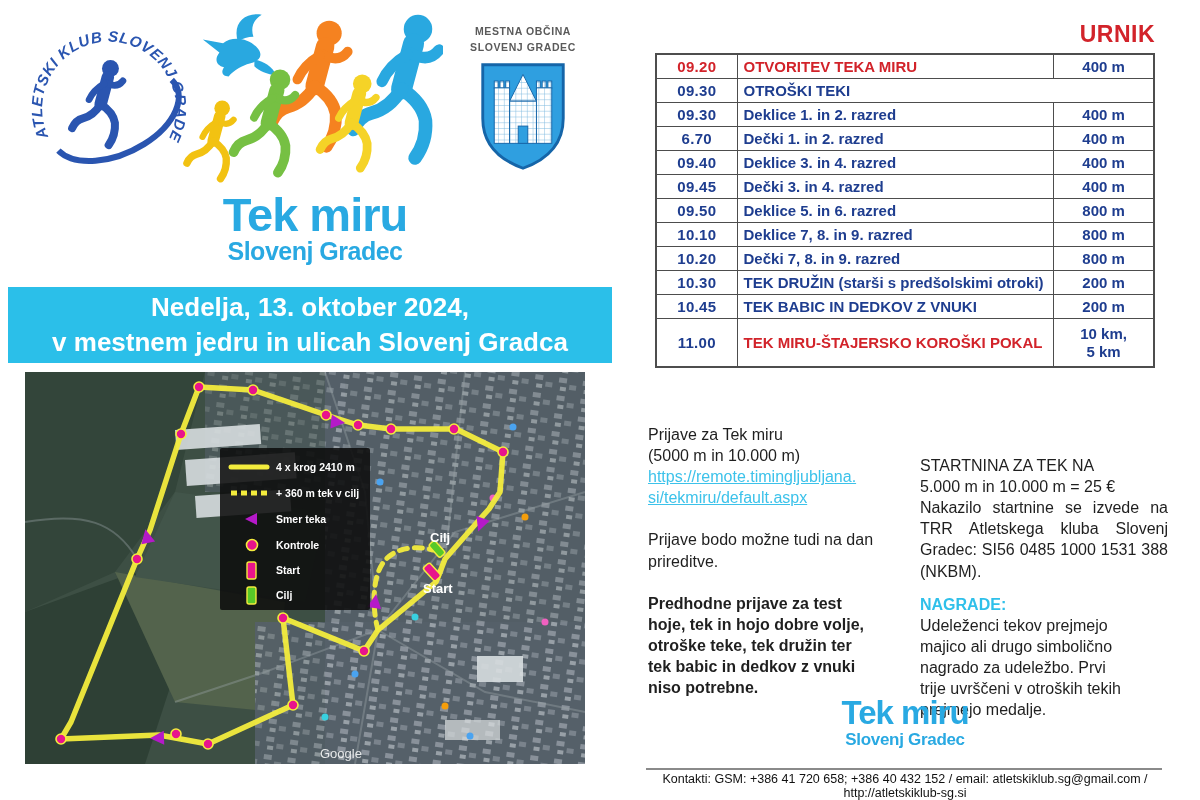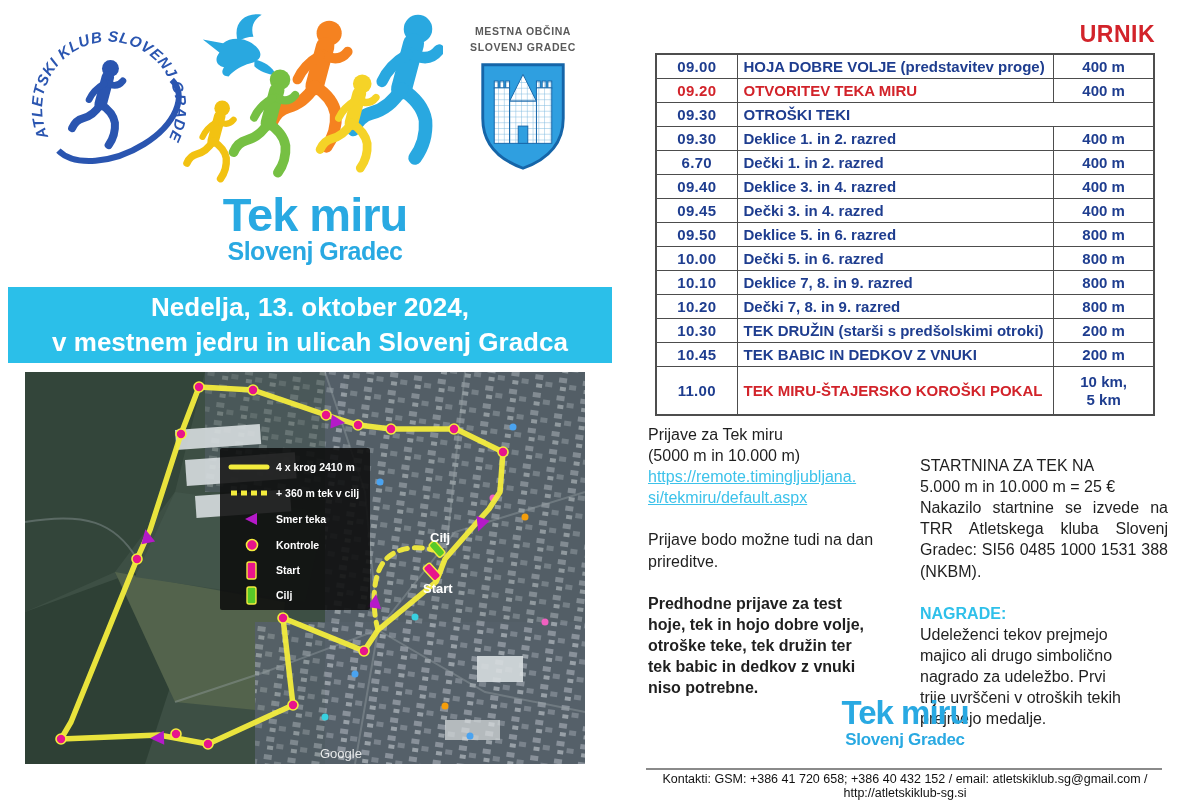--- a/index.html
+++ b/index.html
@@ -41,21 +41,21 @@
   table.sched .red { color:#d2232a; }
   table.sched tr.tall td { height:47px; }
   
   .info-left  { position:absolute; left:648px; top:424px; width:268px; color:#1f1f1f; font-size:16px; line-height:1.32; }
   .info-left .para { white-space:pre-line; }
   .reg-link { color:#3cc2ea; text-decoration:underline; white-space:pre-line; display:block; }
   .info-left .gap { height:21px; }
   .info-left .bold { font-weight:bold; }
   .info-right { position:absolute; left:920px; top:424px; width:248px; color:#1f1f1f; font-size:16px; line-height:1.32; }
   .fees-text { white-space:pre-line; text-align:justify;margin-top:31px; }
-  .nagrade-title { color:#2fc0ea; font-weight:bold; margin-top:21px; }
+  .nagrade-title { color:#2fc0ea; font-weight:bold; margin-top:12px; }
   .nagrade-text { white-space:pre-line; }
   
   .footer-logo { position:absolute; left:825px; top:696px; width:160px; text-align:center; }
   .footer-logo .f1 { font-size:33px; font-weight:800; color:#29a9e2; letter-spacing:-1px; line-height:1; }
   .footer-logo .f2 { font-size:17px; font-weight:800; color:#29a9e2; margin-top:1px; letter-spacing:-0.3px; }
   .footer-rule { position:absolute; left:646px; top:768px; width:516px; border-top:2px solid #8a8a8a; }
   .footer-contact { position:absolute; left:640px; top:772px; width:530px; text-align:center;
                     font-size:12.5px; font-weight:normal; color:#111; }
 </style>
 </head>
@@ -245,25 +245,20 @@
         <text x="251" y="227" font-size="10.5" font-weight="bold" fill="#ffffff">Cilj</text>
       </g>
     </svg>
   </div>
 
   <div class="urnik">URNIK</div>
   <div class="schedule">
     <table class="sched">
       <tbody>
           <tr>
-            <td class="col-time">09.00</td>
-            <td class="col-event">HOJA DOBRE VOLJE (predstavitev proge)</td>
-            <td class="col-dist">400 m</td>
-          </tr>
-          <tr>
             <td class="col-time red">09.20</td>
             <td class="col-event red">OTVORITEV TEKA MIRU</td>
             <td class="col-dist">400 m</td>
           </tr>
           <tr>
             <td class="col-time">09.30</td>
             <td class="col-event" colspan="2">OTROŠKI TEKI</td>
           </tr>
           <tr>
             <td class="col-time">09.30</td>
@@ -281,25 +276,20 @@
             <td class="col-dist">400 m</td>
           </tr>
           <tr>
             <td class="col-time">09.45</td>
             <td class="col-event">Dečki 3. in 4. razred</td>
             <td class="col-dist">400 m</td>
           </tr>
           <tr>
             <td class="col-time">09.50</td>
             <td class="col-event">Deklice 5. in 6. razred</td>
-            <td class="col-dist">800 m</td>
-          </tr>
-          <tr>
-            <td class="col-time">10.00</td>
-            <td class="col-event">Dečki 5. in 6. razred</td>
             <td class="col-dist">800 m</td>
           </tr>
           <tr>
             <td class="col-time">10.10</td>
             <td class="col-event">Deklice 7, 8. in 9. razred</td>
             <td class="col-dist">800 m</td>
           </tr>
           <tr>
             <td class="col-time">10.20</td>
             <td class="col-event">Dečki 7, 8. in 9. razred</td>

